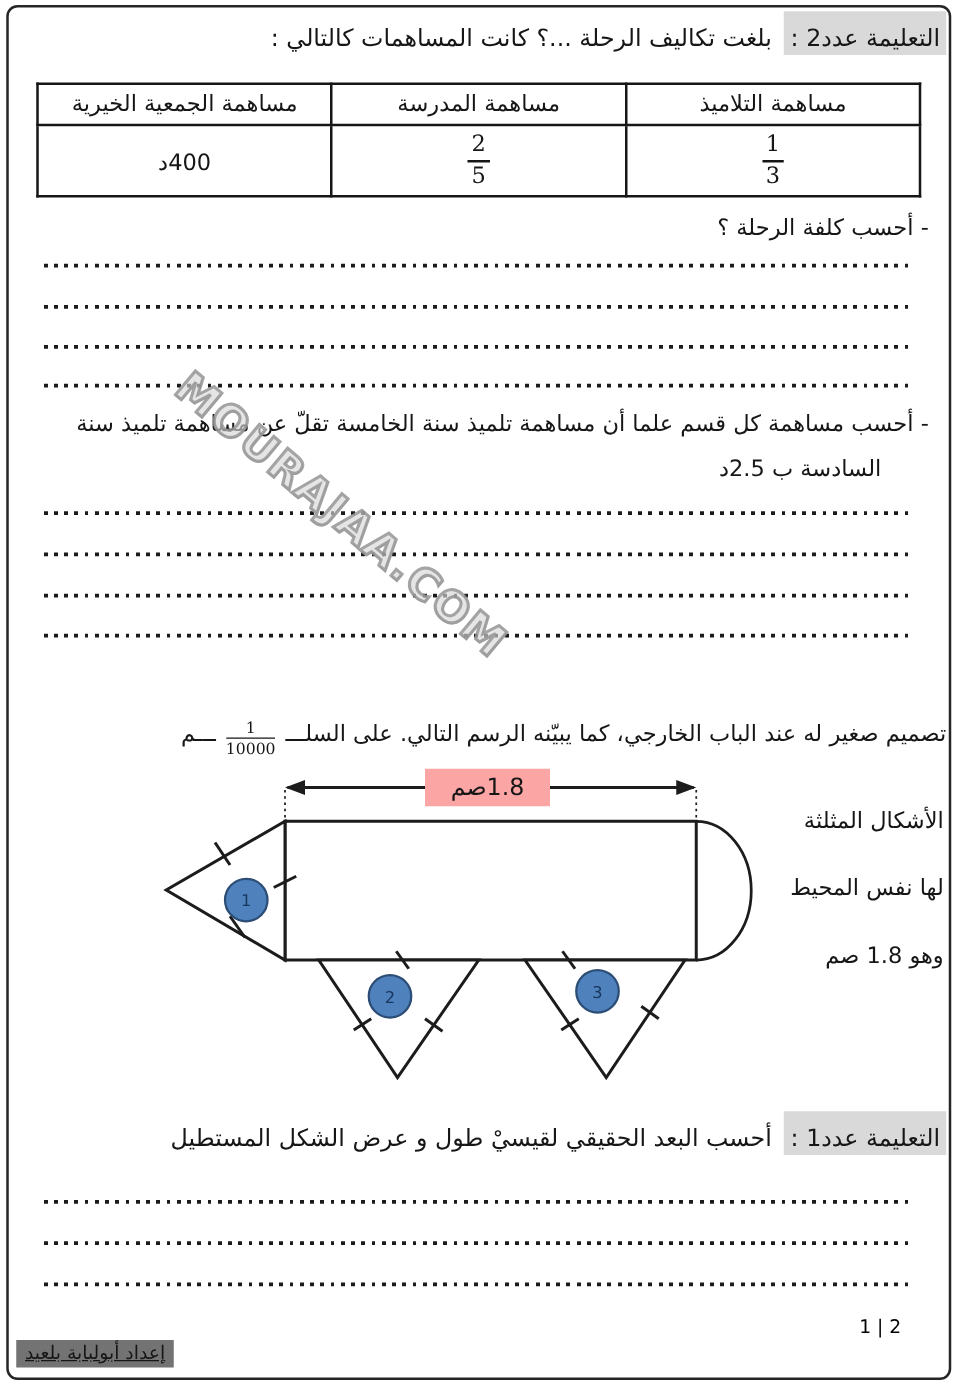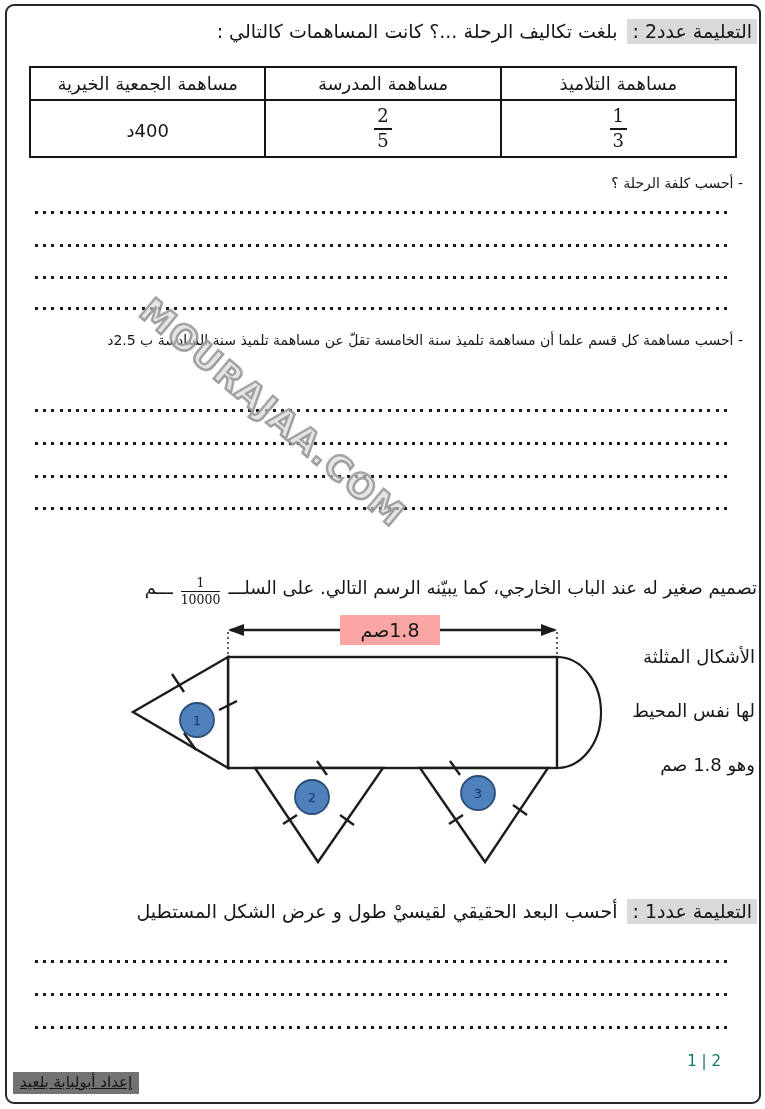--- a/index.html
+++ b/index.html
@@ -6,21 +6,21 @@
   body {
     width:765px; height:1109px; background:#ffffff;
     font-family:"DejaVu Sans", sans-serif; color:#161616;
     position:relative; overflow:hidden;
   }
   .page { position:absolute; inset:0; direction:rtl; }
   .frame {
     position:absolute; left:5px; top:4px; right:4px; bottom:5px;
     border:2px solid #262626; border-radius:9px; pointer-events:none;
   }
-  .hl { background:#d9d9d9; padding:1px 5px 2px; }
+  .hl { background:#d9d9d9; padding:11px 5px 2px; }
   .abs { position:absolute; }
 
   .heading { right:8px; left:8px; text-align:right; font-size:19px; line-height:30px; }
   .heading .lbl { margin-left:10px; }
 
   table.contrib {
     position:absolute; left:29px; top:66px; width:708px;
     border-collapse:collapse; direction:rtl; table-layout:fixed;
   }
   table.contrib th, table.contrib td {
@@ -32,21 +32,21 @@
 
   .frac { display:inline-block; text-align:center; font-family:"DejaVu Serif", serif; font-size:18px; line-height:1.15; }
   .frac .num { display:block; border-bottom:2px solid #161616; padding:0 3px 1px; }
   .frac .den { display:block; padding-top:1px; }
 
   .sfrac { display:inline-block; text-align:center; font-family:"DejaVu Serif", serif;
            font-size:12.5px; line-height:1.1; vertical-align:-10px; margin:0 8px; }
   .sfrac .num { display:block; border-bottom:1.5px solid #161616; padding:0 4px 1px; }
   .sfrac .den { display:block; padding-top:1px; }
 
-  .q { right:22px; left:22px; text-align:right; font-size:14px; }
+  .q { right:22px; left:22px; text-align:right; font-size:18px; }
   .q1 { top:168px; line-height:30px; }
   .q2 { top:322px; line-height:36px; padding-right:38px; text-indent:-38px; }
 
   .dots {
     position:absolute; left:35px; width:697px; height:3px;
     background:repeating-linear-gradient(90deg,#1b1b1b 0 3px,transparent 3px 8.2px);
   }
 
   .support-line { right:8px; left:8px; text-align:right; font-size:18px; line-height:36px; }
   .support-line .lbl { margin-left:22px; }
@@ -56,21 +56,21 @@
     text-align:center; font-size:19px; line-height:30px; z-index:3; direction:rtl;margin-top:8px;
   }
   .diagram-note {
     top:630px; right:10px; width:172px; text-align:right;
     font-size:18px; line-height:54px; white-space:nowrap;
   }
   svg.diagram { position:absolute; left:0; top:616px; z-index:2; }
 
   .instr1 { top:894px; line-height:34px; }
 
-  .pagenum { position:absolute; right:44px; top:1052px; font-size:15px; color:#0f766e; direction:ltr; }
+  .pagenum { position:absolute; right:44px; top:1052px; font-size:15px; color:#000000; direction:ltr; }
   .credit {
     position:absolute; left:13px; top:1072px; font-size:15px;
     background:#737373; padding:1px 7px 3px; text-decoration:underline; direction:rtl;
   }
 
   .watermark {
     position:absolute; left:158px; top:290px; z-index:30; pointer-events:none;
     direction:ltr; white-space:nowrap;
     transform:rotate(40deg); transform-origin:0 0;
     font-size:34px; font-weight:700; letter-spacing:2px;

